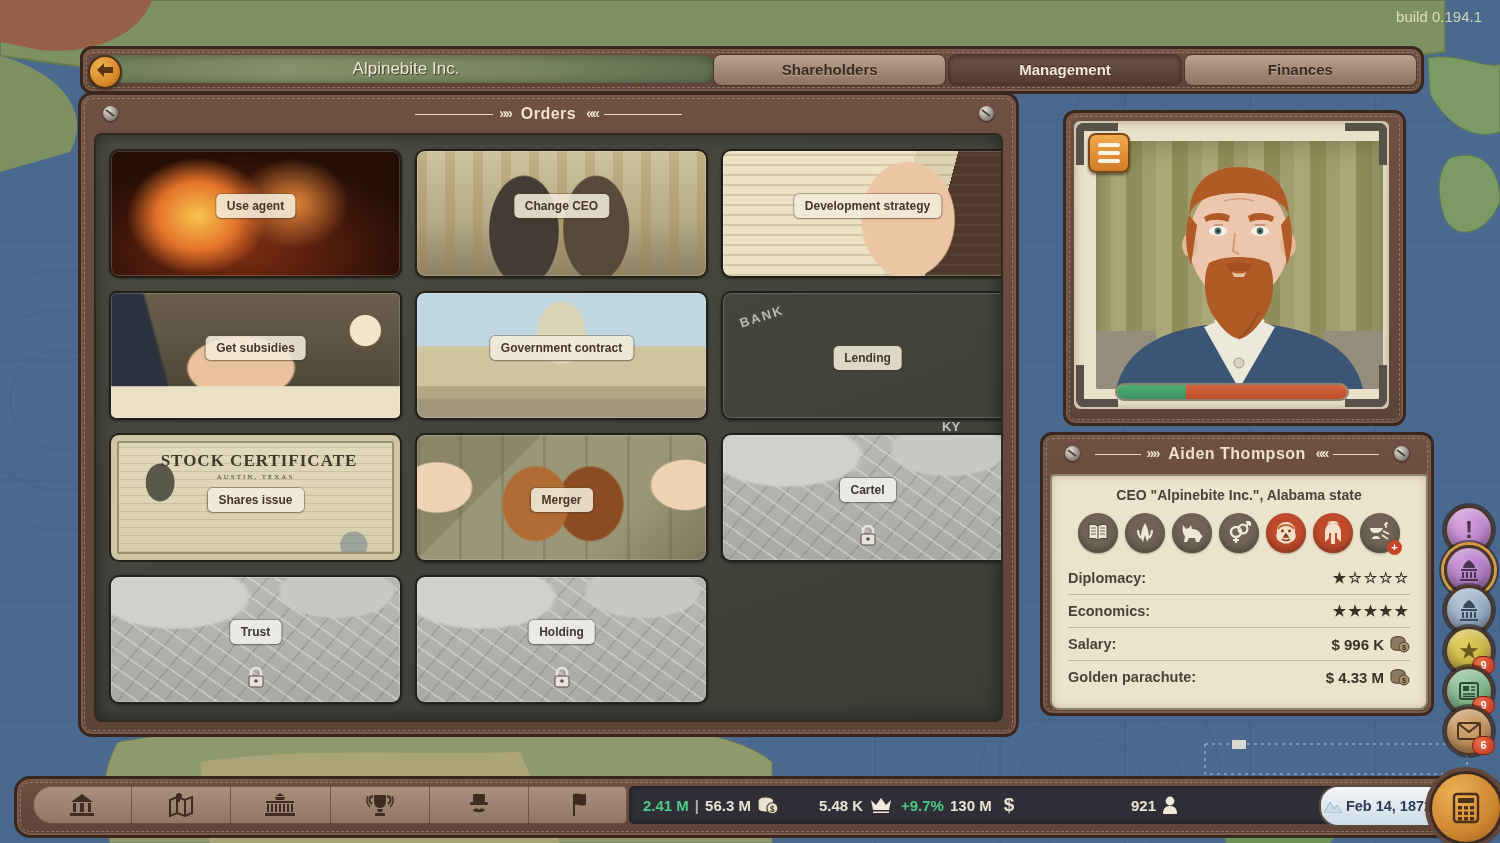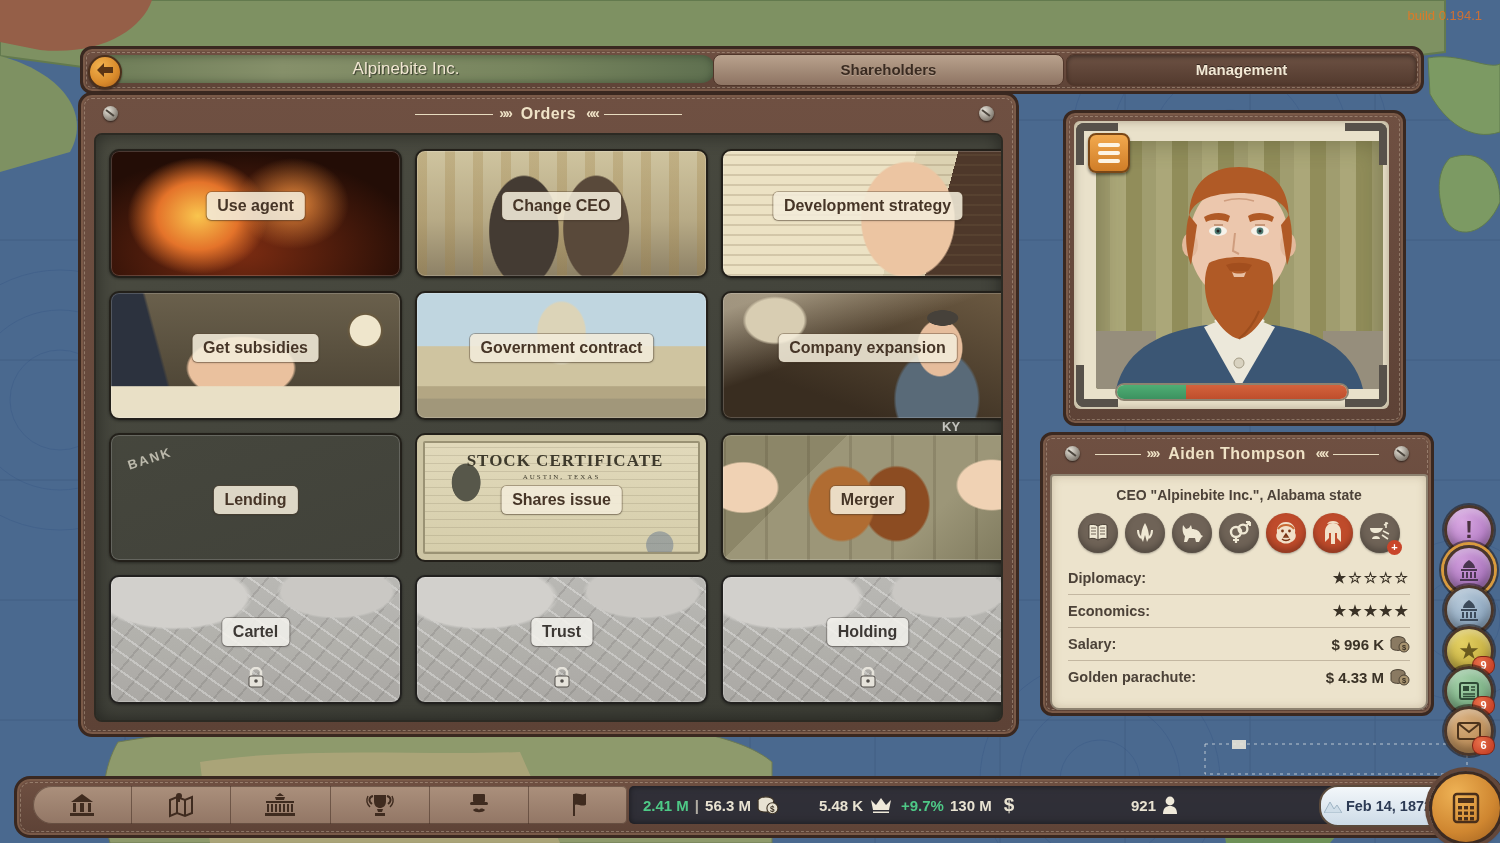--- a/index.html
+++ b/index.html
@@ -25,21 +25,21 @@
     border:2px solid #4a2f1c;box-shadow:0 1px 2px rgba(0,0,0,.5);}
   #backbtn svg{margin:5px auto;}
   #tabs{left:630px;top:5px;width:704px;height:32px;display:flex;gap:2px;border-radius:13px;}
   .tab{flex:1;border:1px solid #50362a;border-radius:8px;cursor:pointer;
     background:linear-gradient(180deg,#bca691,#93array 0,#93array);
     background:linear-gradient(180deg,#b9a28d,#8e7463);
     color:#3a2b21;font-weight:bold;font-size:15px;text-align:center;line-height:30px;
     text-shadow:0 1px 0 rgba(255,245,230,.25);}
   .tab.active{background:linear-gradient(180deg,#6d5244,#533a2e);color:#f2e8d4;
     text-shadow:0 -1px 0 rgba(0,0,0,.5);box-shadow:inset 0 2px 4px rgba(0,0,0,.4);}
-  #build{right:18px;top:8px;color:#f97316;opacity:.75;font-size:13px;}
+  #build{right:18px;top:8px;color:#fef9c3;opacity:.75;font-size:15px;}
   
   #orders{left:78px;top:92px;width:935px;height:639px;border-radius:14px;}
   .hdr{position:relative;height:38px;display:flex;align-items:center;justify-content:center;
     color:#efe2c6;font-weight:bold;font-size:16px;letter-spacing:.5px;}
   .screw{position:absolute;top:11px;width:15px;height:15px;border-radius:50%;
     background:radial-gradient(circle at 35% 30%,#e8e4da,#9a948a 55%,#5c564c);
     box-shadow:0 1px 2px rgba(0,0,0,.6);}
   .screw::after{content:"";position:absolute;left:2px;top:6px;width:10px;height:2px;
     background:#4c463e;transform:rotate(38deg);}
   .orn{display:flex;align-items:center;gap:6px;}
@@ -48,42 +48,42 @@
   #ordersbody{left:13px;top:38px;width:905px;height:585px;border-radius:8px;
     background:linear-gradient(160deg,#4b4c41,#41423a 60%,#3c3d35);
     border:2px solid #2c2a23;box-shadow:inset 0 0 18px rgba(0,0,0,.45);
     padding:0;overflow:hidden;}
   .maplabel{position:absolute;color:rgba(240,240,235,.75);font-weight:bold;font-size:13px;}
   #grid{position:absolute;left:13px;top:14px;display:grid;
     grid-template-columns:repeat(3,293px);grid-auto-rows:129px;gap:13px;}
   .card{position:relative;border-radius:10px;border:2px solid #23201a;cursor:pointer;
     box-shadow:inset 0 0 0 1px rgba(255,255,255,.18),0 1px 3px rgba(0,0,0,.4);overflow:hidden;}
   .pill{position:absolute;left:50%;top:44%;transform:translate(-50%,-50%);
-    background:rgba(243,236,218,.88);color:#463527;font-weight:bold;font-size:16px;
+    background:rgba(243,236,218,.88);color:#463527;font-weight:bold;font-size:12px;
     padding:5px 11px;border-radius:5px;white-space:nowrap;
     box-shadow:0 0 0 1px rgba(90,70,50,.4),0 1px 2px rgba(0,0,0,.25);}
   .lock{position:absolute;left:50%;top:72%;transform:translateX(-50%);display:none;}
   .card.locked .lock{display:block;}
   .card.locked{filter:saturate(.25) brightness(1.02);}
   
   .a0{background:radial-gradient(90px 75px at 30% 52%,#f9c54e,#e4732a 45%,rgba(120,30,10,0) 78%),
       radial-gradient(80px 65px at 63% 42%,#e88a3c,rgba(150,60,20,0) 70%),
       radial-gradient(240px 130px at 45% 80%,#7c2c12,#230d06 75%),#180a06;}
   .a1{background:radial-gradient(58px 92px at 37% 64%,#443b33 59%,rgba(0,0,0,0) 61%),
       radial-gradient(55px 88px at 62% 62%,#59493a 59%,rgba(0,0,0,0) 61%),
       repeating-linear-gradient(90deg,rgba(160,130,70,.30) 0 10px,rgba(0,0,0,0) 10px 28px),
       linear-gradient(180deg,#cfc49f 0%,#b7aa86 55%,#8d8166 100%);}
   .a2{background:radial-gradient(85px 105px at 64% 55%,#ecc5a2 54%,rgba(0,0,0,0) 56%),
       repeating-linear-gradient(0deg,rgba(120,100,70,.22) 0 2px,rgba(0,0,0,0) 2px 10px),
       linear-gradient(105deg,#ece2c4 0 60%,#dcd2b2 60% 73%,#4e382a 73%);}
   .a3{background:radial-gradient(26px 26px at 88% 30%,#efe6cc 58%,#6a5a3e 62%,rgba(0,0,0,0) 72%),
       linear-gradient(to top,#e9e0c6 0 25%,rgba(0,0,0,0) 26%),
       linear-gradient(75deg,#2c323e 0 20%,rgba(0,0,0,0) 21%),
       radial-gradient(95px 55px at 45% 60%,#eac19e 55%,rgba(0,0,0,0) 58%),
-      linear-gradient(180deg,#6a604c,#473f30);}
+      linear-gradient(180deg,#6a604c,#473f30);border-radius:7px;}
   .a4{background:radial-gradient(45px 58px at 50% 32%,#dcd4b8 52%,rgba(0,0,0,0) 56%),
       linear-gradient(180deg,rgba(0,0,0,0) 74%,#b3a683 75% 84%,#a1977a 85%),
       linear-gradient(180deg,#c0d6e0 0 42%,#cfc4a0 43%);}
   .a5{background:radial-gradient(60px 45px at 18% 22%,#d8cdb2 48%,rgba(0,0,0,0) 54%),
       radial-gradient(26px 13px at 76% 20%,#46413a 58%,rgba(0,0,0,0) 62%),
       radial-gradient(44px 55px at 75% 44%,#e6bd9c 50%,rgba(0,0,0,0) 53%),
       radial-gradient(70px 82px at 74% 85%,#596a78 58%,rgba(0,0,0,0) 62%),
       linear-gradient(160deg,rgba(232,222,196,.55) 8%,rgba(0,0,0,0) 42%),
       linear-gradient(200deg,#6c5a42,#392d20 75%);}
   .a6{background:radial-gradient(52px 72px at 70% 26%,#cfe0e2 42%,#6a5c4a 48%,rgba(0,0,0,0) 60%),
@@ -243,20 +243,21 @@
     <div id="windowtitle">Alpinebite Inc.</div>
   </div>
   <div id="backbtn" class="abs">
     <svg width="18" height="16" viewBox="0 0 18 16">
           <path d="M8,1 L1,8 L8,15 L8,11 L17,11 L17,5 L8,5 Z" fill="#5a3414"></path>
         </svg>
   </div>
   <div id="tabs" class="abs">
     <div class="tab">Shareholders</div>
     <div class="tab active">Management</div>
+    <div class="tab">Finances</div>
   </div>
 </div>
 <div id="build" class="abs">build 0.194.1</div>
 
 <div id="orders" class="abs leather stitch">
   <div class="hdr">
     <span class="screw" style="left:22px"></span>
     <span class="orn">
           <i class="line"></i>
           <span class="chev">»»</span>
@@ -279,23 +280,20 @@
             <span class="pill">Change CEO</span>
           </div>
       <div class="card a2">
             <span class="pill">Development strategy</span>
           </div>
       <div class="card a3">
             <span class="pill">Get subsidies</span>
           </div>
       <div class="card a4">
             <span class="pill">Government contract</span>
-          </div>
-      <div class="card a5">
-            <span class="pill">Company expansion</span>
           </div>
       <div class="card a6">
             <span class="banktext">BANK</span>
             <span class="pill" style="top:52%">Lending</span>
           </div>
       <div class="card a7">
         <div class="cert">
           <div class="ct">STOCK CERTIFICATE</div>
           <div class="cs">AUSTIN, TEXAS</div>
         </div>

